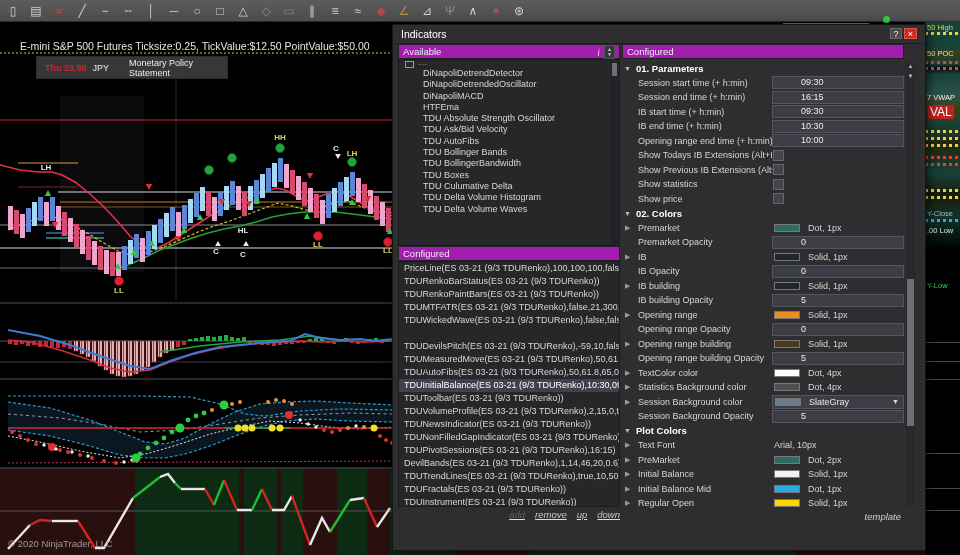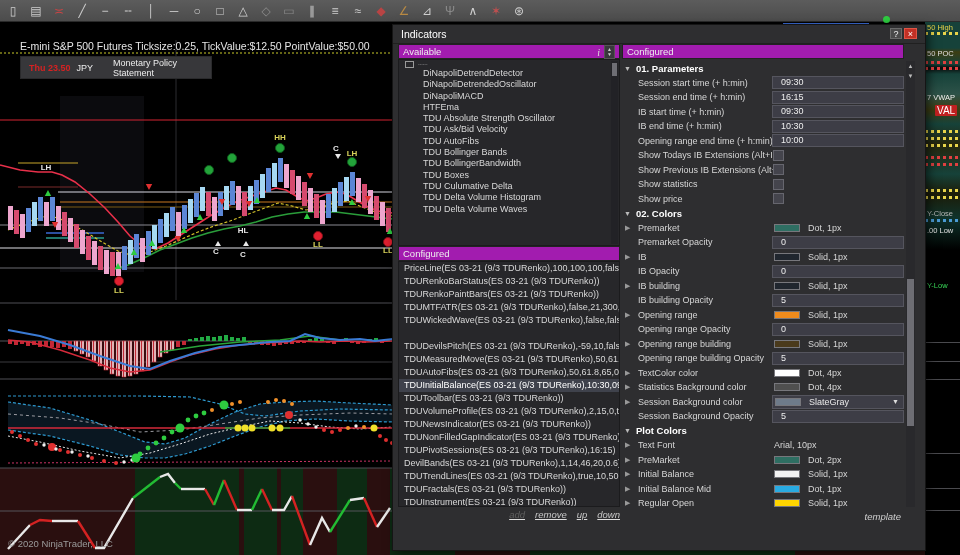--- a/index.html
+++ b/index.html
@@ -6,36 +6,36 @@
   .screen{position:relative;width:960px;height:555px;overflow:hidden;background:#000;
           font-family:"Liberation Sans",sans-serif;-webkit-font-smoothing:antialiased;}
   
   .toolbar{position:absolute;left:0;top:0;width:960px;height:22px;
            background:linear-gradient(#5c5c5c,#4c4c4c);border-bottom:1px solid #2a2a2a;
            display:flex;align-items:center;padding-left:6px;box-sizing:border-box;gap:9px;}
   .tbi{font-size:12px;line-height:12px;color:#cfcfcf;width:14px;text-align:center;cursor:default;}
   
   .chart-svg{position:absolute;left:0;top:22px;width:960px;height:533px;}
   .chart-title{position:absolute;left:20px;top:40px;font-size:10.5px;color:#e6e6e6;}
-  .news-row{position:absolute;left:20px;top:56px;width:192px;height:23px;background:#37373a;
+  .news-row{position:absolute;left:36px;top:56px;width:192px;height:23px;background:#37373a;
             border:1px solid #2a2a2c;display:flex;align-items:center;font-size:9px;box-sizing:border-box;}
   .news-time{color:#d42222;font-weight:bold;margin-left:8px;width:52px;}
   .news-cur{color:#ededed;width:40px;}
   .news-event{color:#ededed;}
   .copyright{position:absolute;left:8px;top:538px;font-size:9.5px;color:#9a9a9a;}
   .green-dot{position:absolute;left:883px;top:16px;width:7px;height:7px;border-radius:50%;background:#2ecc40;}
   .blue-seg{position:absolute;left:783px;top:23px;width:86px;height:2px;background:#3a6ad4;}
   
   .profile{position:absolute;left:925px;top:22px;width:35px;height:533px;overflow:hidden;
     background:linear-gradient(180deg,#16423a 0px,#16423a 26px,#3d3d12 30px,#16423a 42px,
       #0a0a0a 46px,#16423a 52px,#2d5248 72px,#3d3d12 88px,#16423a 102px,#26260d 122px,
       #16423a 152px,#1c1c08 172px,#0f332c 196px,#061511 215px,#000 228px,#000 100%);}
   .pf-label{position:absolute;left:2px;font-size:7.5px;white-space:nowrap;}
   .pf-dots{position:absolute;left:0;right:0;height:3px;}
-  .pf-badge{position:absolute;left:10px;font-size:10px;padding:0 2px;border-radius:1px;}
+  .pf-badge{position:absolute;left:3px;font-size:12px;padding:0 2px;border-radius:1px;}
   .pf-line{position:absolute;left:0;right:0;height:1px;background:#4a4a4e;}
   
   .dialog{position:absolute;left:393px;top:25px;width:532px;height:525px;background:#2e2e30;
           box-shadow:0 0 0 1px #151515, 3px 3px 10px rgba(0,0,0,.65);font-size:10px;color:#ddd;}
   .titlebar{position:absolute;left:0;top:0;right:0;height:18px;background:#2e2e30;
             border-bottom:1px solid #202020;display:flex;align-items:center;}
   .titlebar .ttl{margin-left:8px;font-size:10.5px;color:#fff;}
   .helpbtn{position:absolute;right:23px;top:3px;width:12px;height:11px;background:#4a4a4a;border:1px solid #6a6a6a;
            color:#eee;font-size:9px;line-height:11px;text-align:center;box-sizing:border-box;cursor:default;}
   .closebtn{position:absolute;right:8px;top:3px;width:13px;height:11px;background:#c23025;border:1px solid #e05545;
@@ -65,21 +65,21 @@
   .prows{position:absolute;left:229px;top:36px;width:282px;}
   .prow{height:14.5px;display:flex;align-items:center;position:relative;}
   .psec{color:#fff;font-weight:bold;font-size:9.5px;}
   .psec .exp{color:#bbb;font-size:7px;width:12px;padding-left:2px;font-weight:normal;}
   .plab{display:flex;align-items:center;width:150px;flex:none;}
   .exp2{color:#999;font-size:7px;width:10px;padding-left:3px;}
   .plname{color:#d6d6d6;font-size:9px;padding-left:16px;white-space:nowrap;}
   .plab.haskid .plname{padding-left:3px;}
   .pval{flex:1;display:flex;align-items:center;height:100%;}
   .pinput{flex:1;height:11px;line-height:11px;background:#3d3d46;border:1px solid #55555e;
-          color:#eee;font-size:9px;padding-left:8px;}
+          color:#eee;font-size:9px;padding-left:28px;}
   .pcheck{width:9px;height:9px;background:#44444c;border:1px solid #66666e;margin-left:1px;}
   .swatch{width:26px;height:8px;border:1px solid #77777c;box-sizing:border-box;flex:none;margin-left:2px;}
   .pstyle{color:#d6d6d6;font-size:9px;margin-left:8px;white-space:nowrap;}
   .ptext{color:#d6d6d6;font-size:9px;margin-left:2px;}
   .pdrop{flex:1;height:12px;background:#3d3d46;border:1px solid #55555e;display:flex;align-items:center;position:relative;}
   .pddval{color:#e8e8e8;font-size:9px;margin-left:8px;}
   .pddchev{position:absolute;right:4px;font-size:7px;color:#ddd;}
   .tmpl{position:absolute;right:24px;top:486px;font-size:9.5px;font-style:italic;color:#cfcfcf;cursor:default;}
   .pscroll{position:absolute;left:513px;top:36px;width:9px;height:446px;background:#29292c;}
   .sarr{display:block;text-align:center;font-size:6px;color:#bbb;line-height:10px;}

